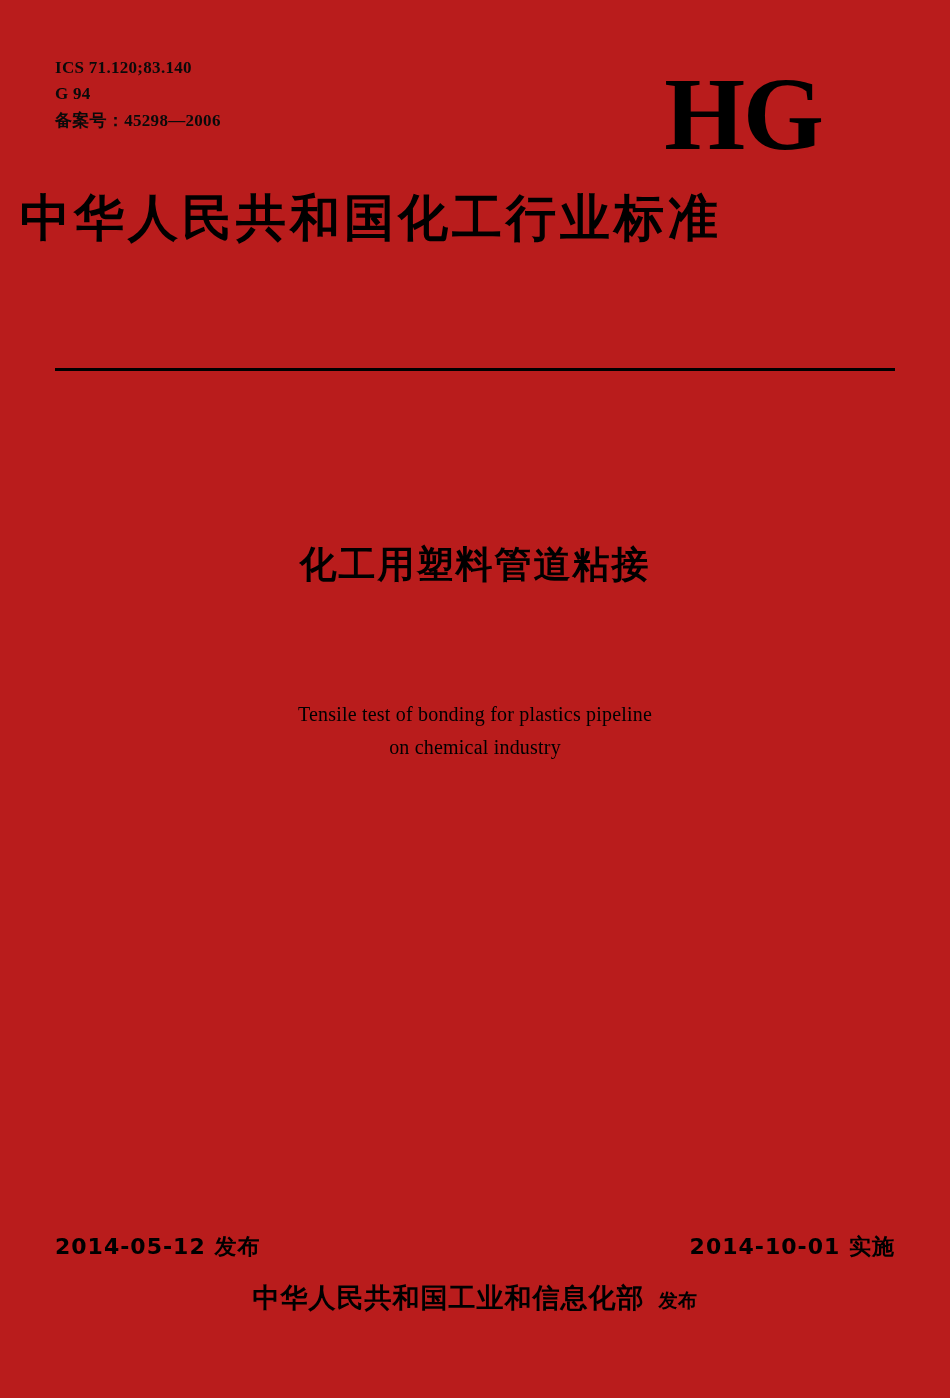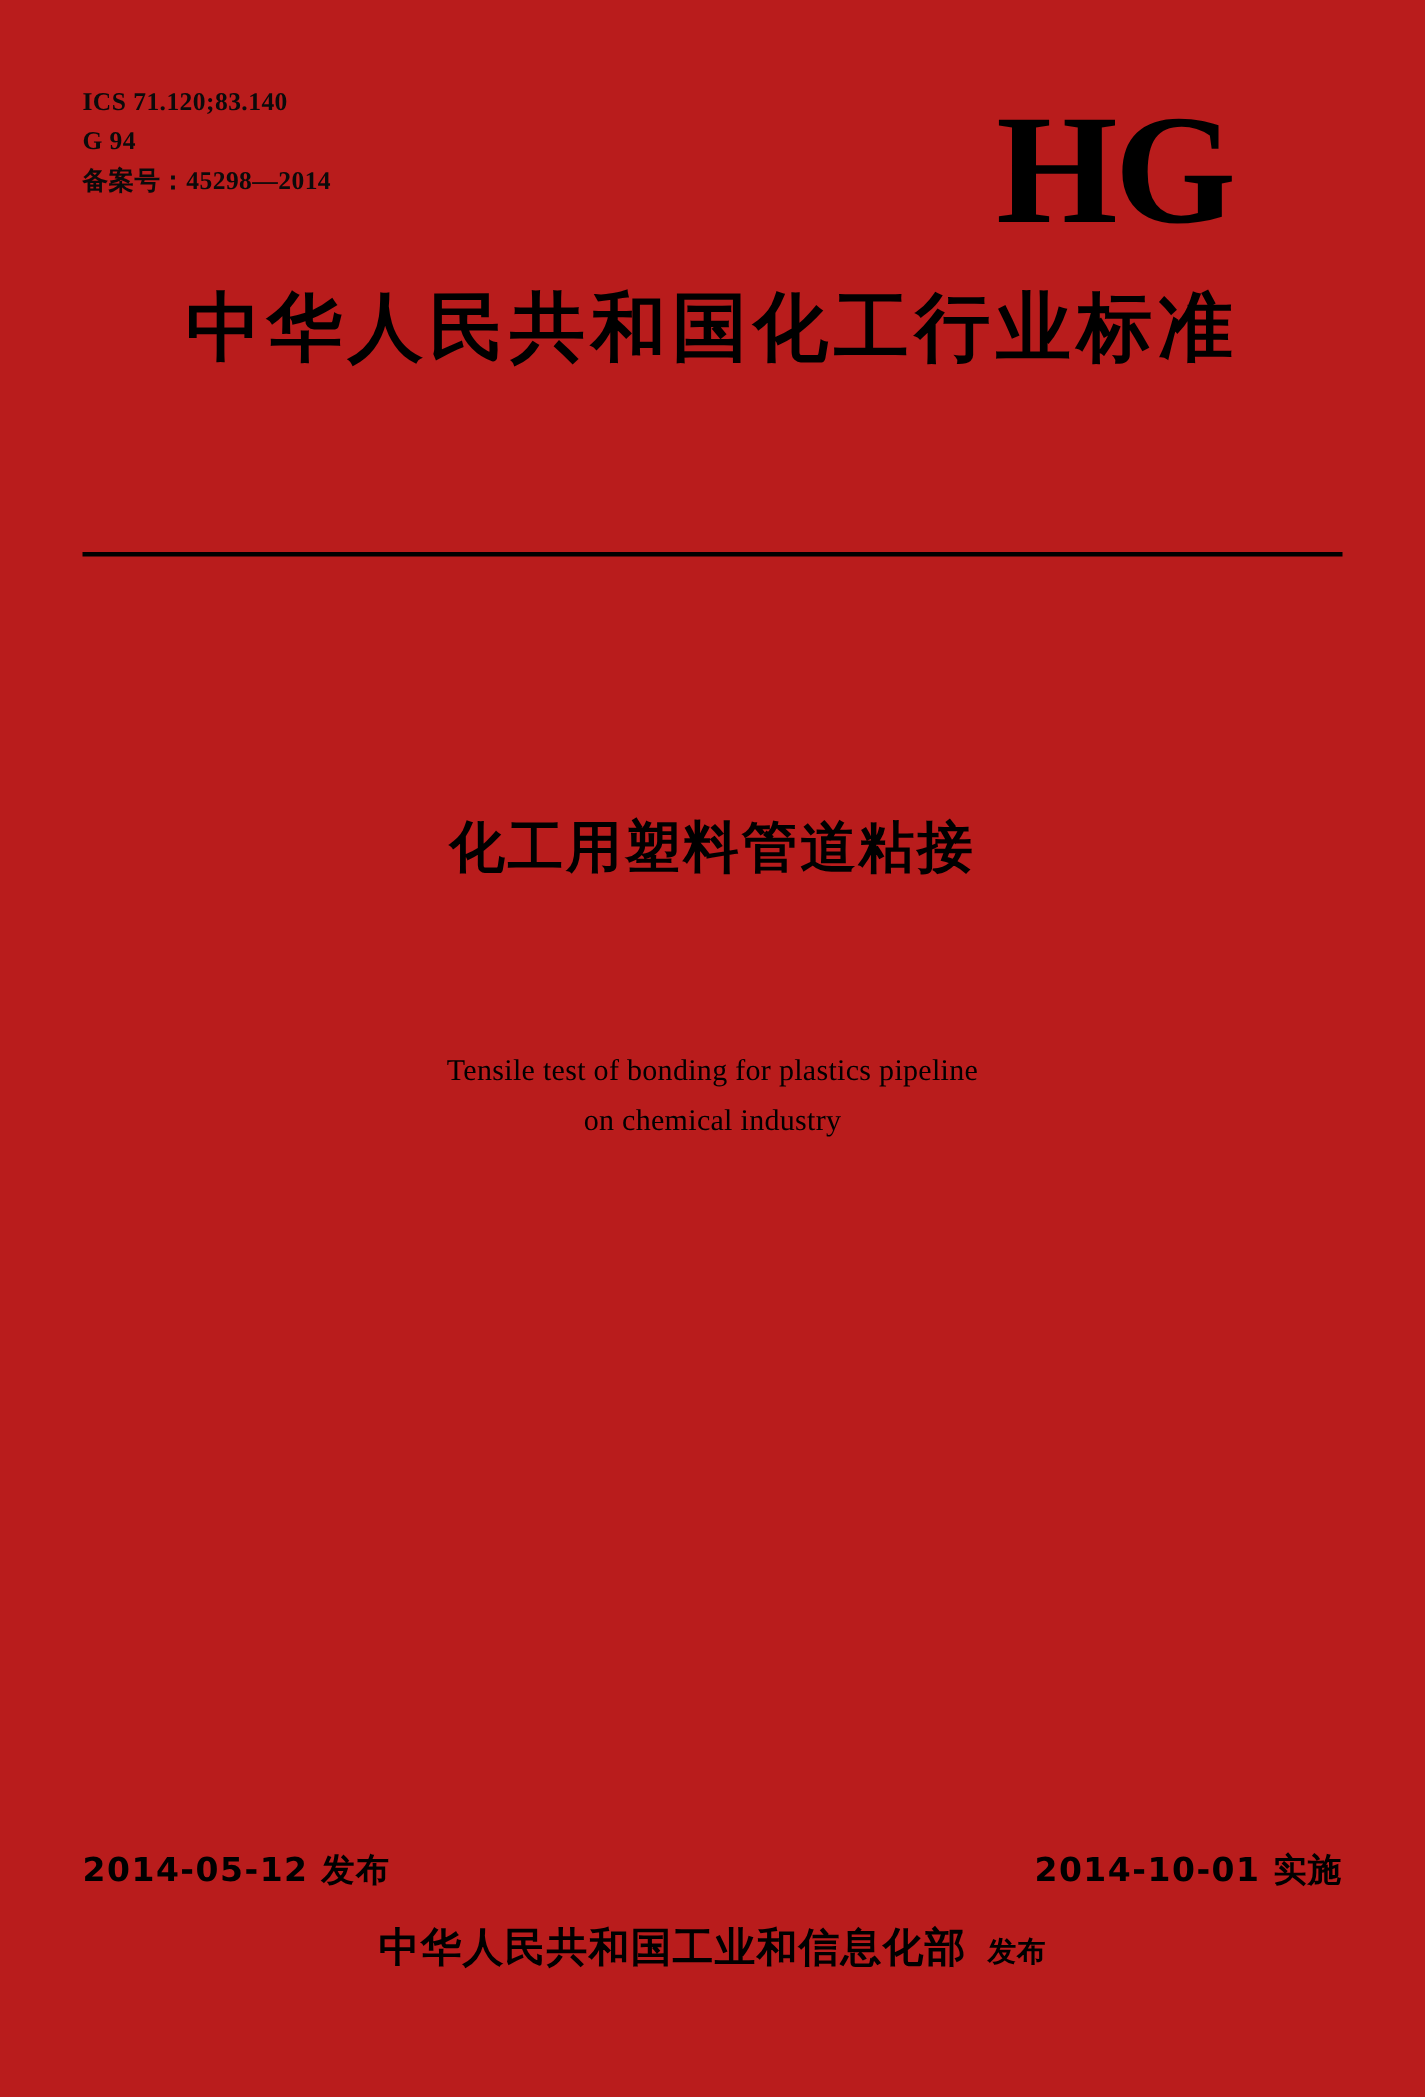--- a/index.html
+++ b/index.html
@@ -45,26 +45,26 @@
     letter-spacing: -2px;
     color: #000000;
   }
 
   
   .national-title {
     position: absolute;
     left: 0;
     right: 0;
     top: 185px;
-    text-align: center;
     font-family: Liberation Sans, sans-serif;
     font-weight: bold;
     font-size: 50px;
     letter-spacing: 4px;
     color: #000000;
+    padding-left: 20px;
   }
 
   
   .std-number {
     position: absolute;
     right: 122px;
     top: 298px;
     font-family: "DejaVu Sans", sans-serif;
     font-weight: bold;
     font-size: 23px;
@@ -152,21 +152,21 @@
   }
 </style>
 </head>
 <body>
 
 <div class="page">
 
   <div class="ics-block">
     <div>ICS 71.120;83.140</div>
     <div>G 94</div>
-    <div>备案号：45298—2014</div>
+    <div>备案号：45298—2006</div>
   </div>
 
   <div class="hg-logo">HG</div>
 
   <div class="national-title">中华人民共和国化工行业标准</div>
 
 
   <div class="rule"></div>
 
   <div class="doc-title">

